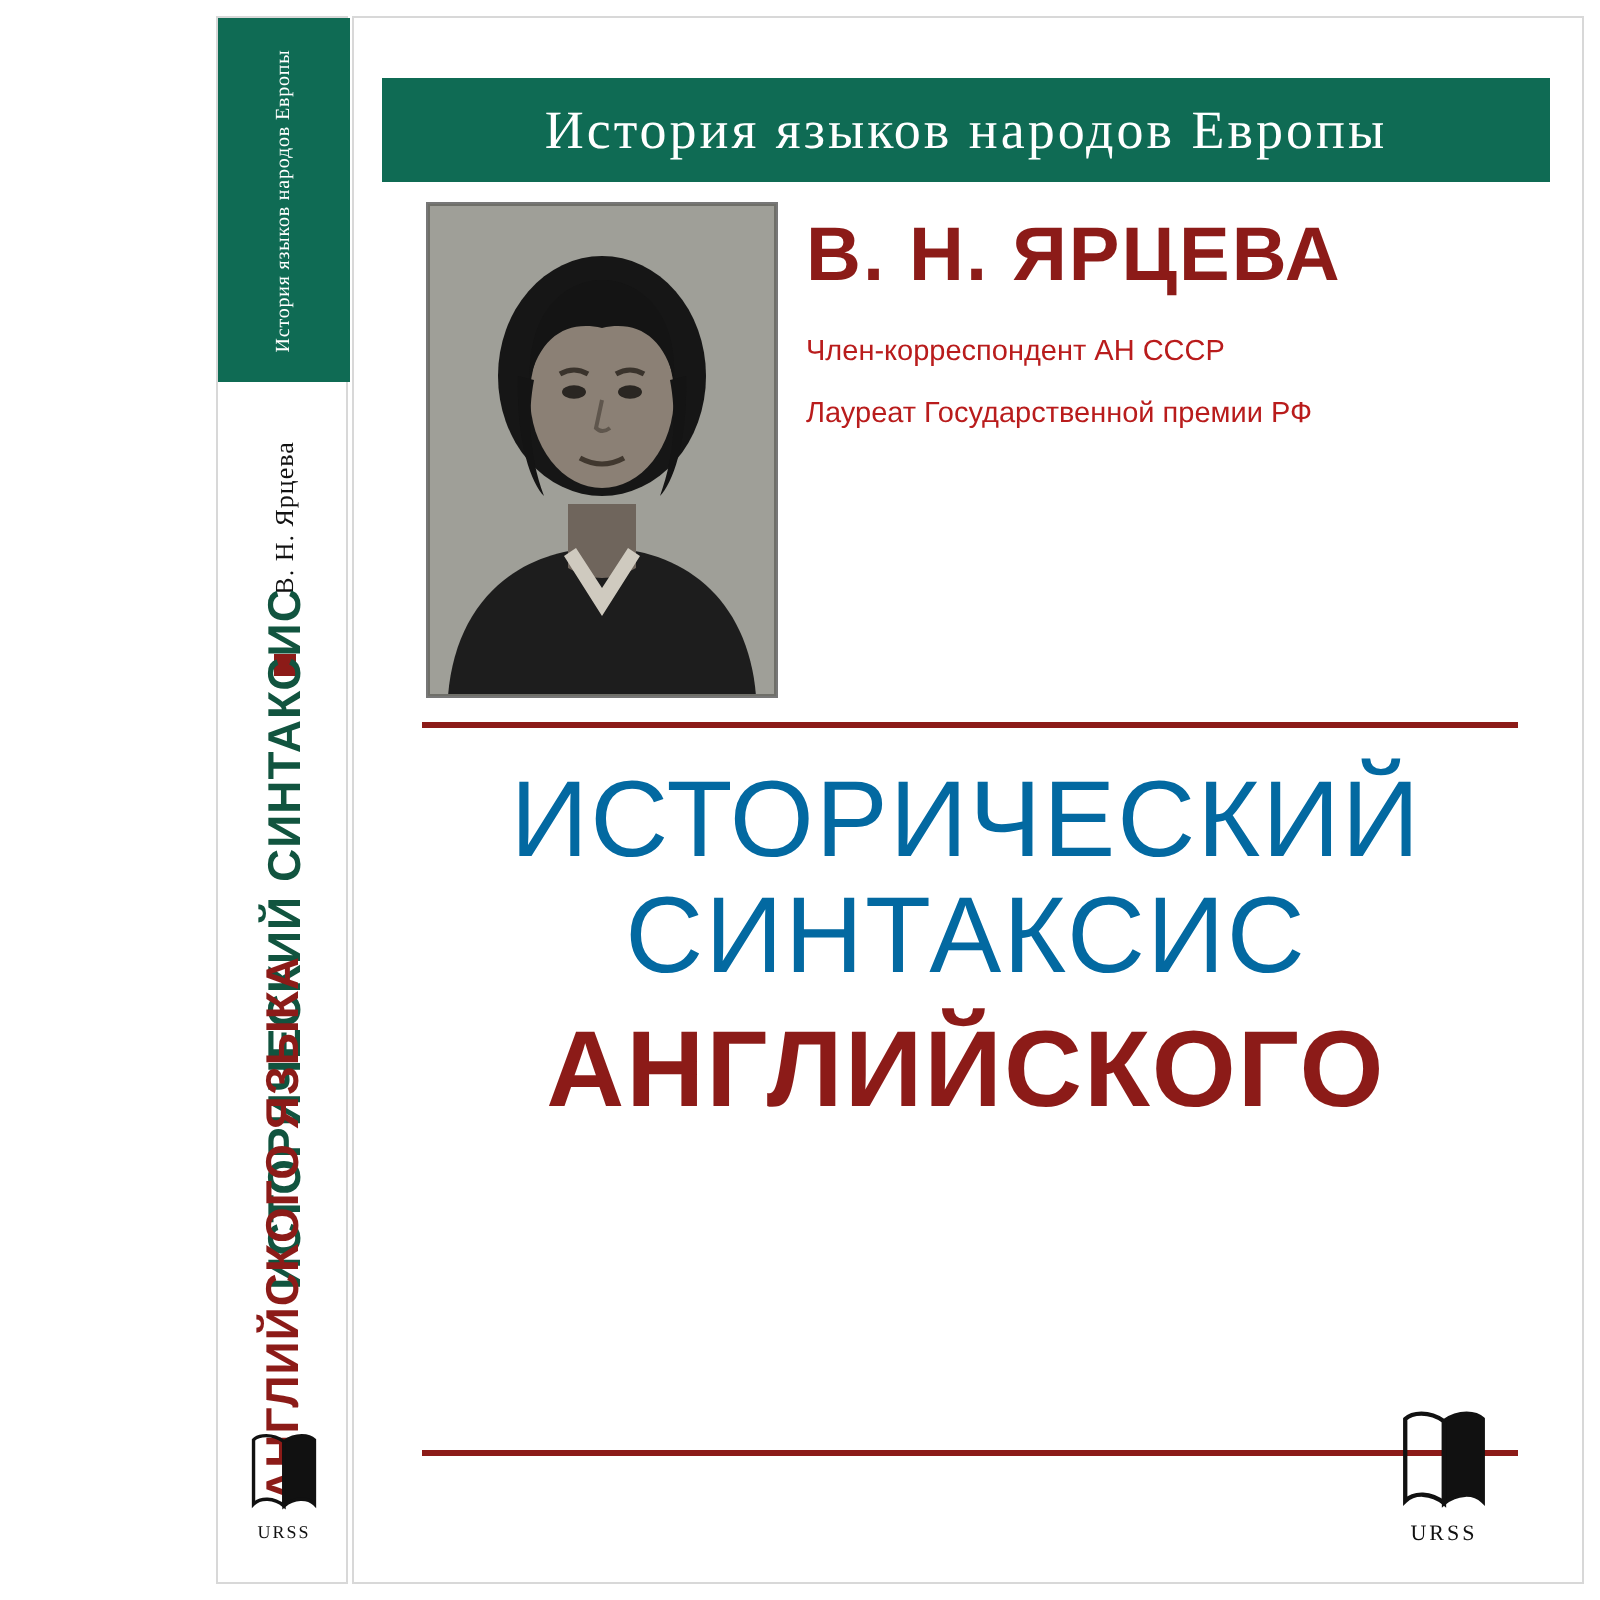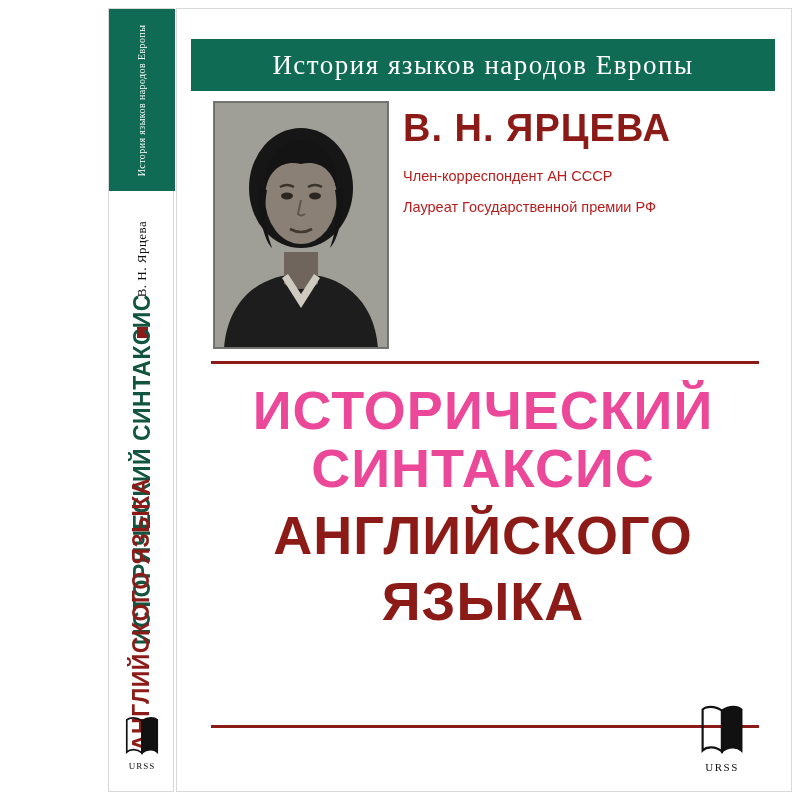--- a/index.html
+++ b/index.html
@@ -216,23 +216,23 @@
   }
 
   .title-block {
     position: absolute;
     left: 14px;
     top: 372px;
     width: 584px;
     text-align: center;
   }
   .title-green {
-    color: #ec4899;
+    color: #0369a1;
     font-size: 54px;
-    font-weight: bold;
+    font-weight: normal;
     letter-spacing: 1px;
     line-height: 1.08;
   }
   .title-red {
     color: #8c1b18;
     font-size: 54px;
     font-weight: bold;
     letter-spacing: 1px;
     line-height: 1.08;
     margin-top: 8px;
@@ -351,21 +351,20 @@
         </div>
       </div>
     </div>
 
     <div class="divider"></div>
 
     <div class="title-block">
       <div class="title-green">ИСТОРИЧЕСКИЙ</div>
       <div class="title-green">СИНТАКСИС</div>
       <div class="title-red">АНГЛИЙСКОГО</div>
-      <div class="title-red">ЯЗЫКА</div>
     </div>
 
     <div class="divider-bottom"></div>
 
     <div class="front-logo">
       <svg class="front-logo-mark" viewBox="0 0 40 52">
         <path d="M20 8 C13 3, 5 4, 2 7 L2 45 C6 41, 14 41, 20 46 Z" fill="none" stroke="#111" stroke-width="2"></path>
         <path d="M20 8 C27 3, 35 4, 38 7 L38 45 C34 41, 26 41, 20 46 Z" fill="#111" stroke="#111" stroke-width="2"></path>
         <path d="M20 46 L20 8" stroke="#111" stroke-width="2"></path>
       </svg>

